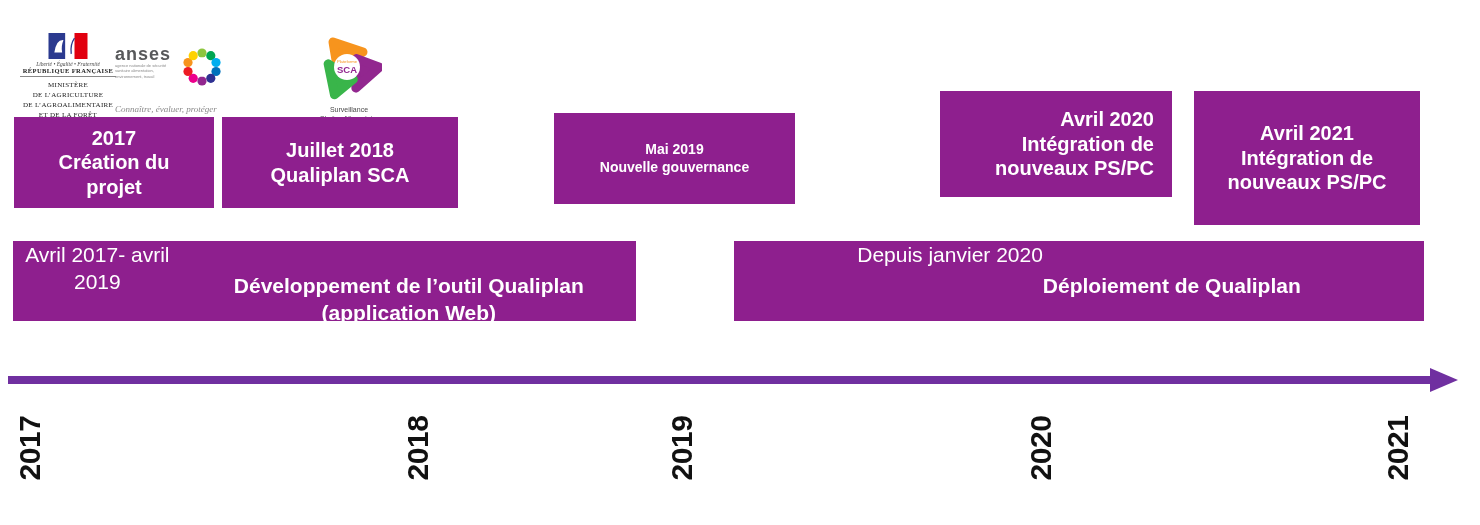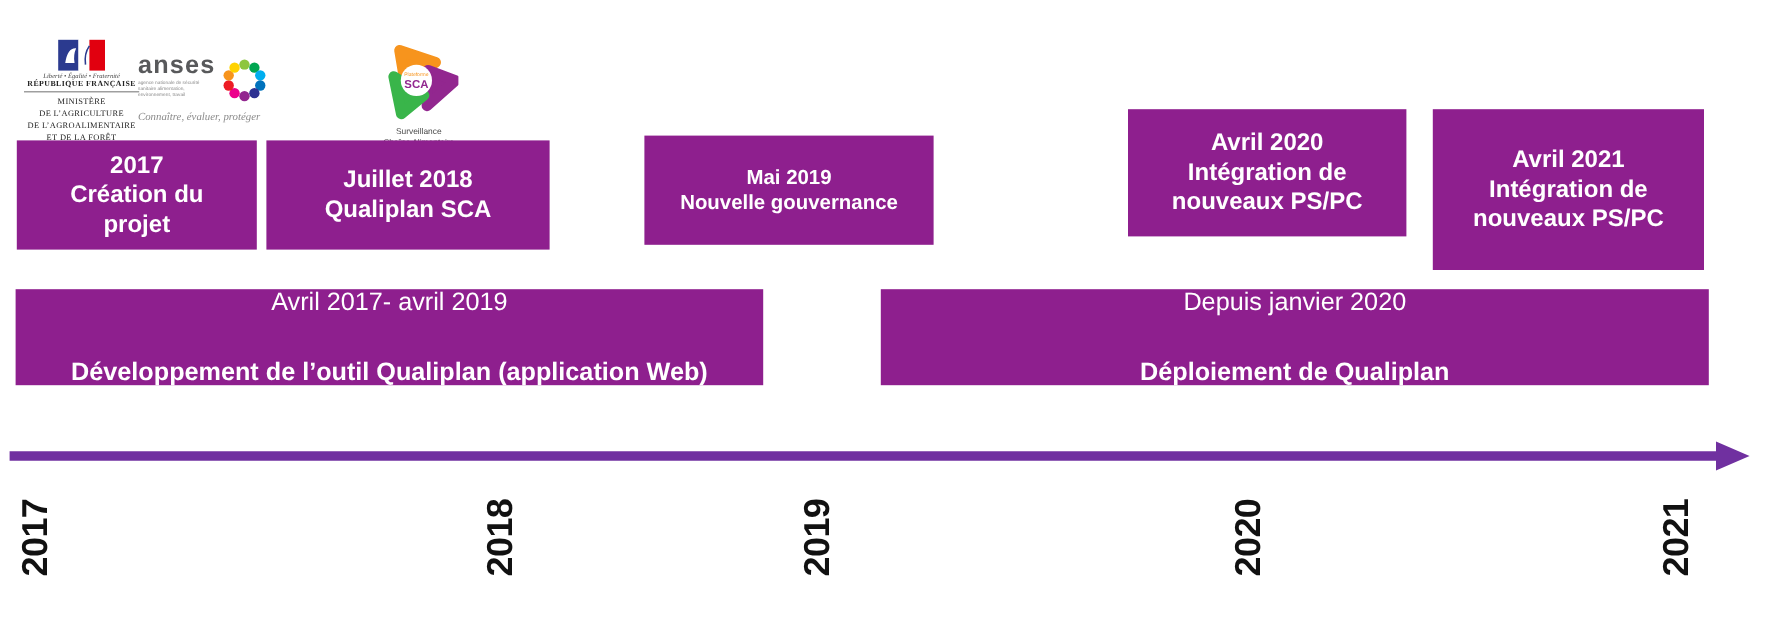--- a/index.html
+++ b/index.html
@@ -14,38 +14,38 @@
 
   
   .logo-ministry{position:absolute;left:20px;top:33px;width:96px;text-align:center;color:#222;}
   .logo-ministry .flag{display:block;margin:0 auto 2px auto;}
   .ministry-motto{font-family:"Liberation Serif",serif;font-style:italic;font-size:5.5px;color:#444;white-space:nowrap;}
   .ministry-republic{font-family:"Liberation Serif",serif;font-weight:700;font-size:6.5px;letter-spacing:.4px;color:#222;white-space:nowrap;border-bottom:1px solid #888;padding-bottom:2px;margin-bottom:3px;}
   .ministry-line{font-family:Liberation Serif, serif;font-size:7px;letter-spacing:.3px;color:#222;line-height:1.45;white-space:nowrap;}
 
   .logo-anses{position:absolute;left:115px;top:46px;width:108px;}
   .anses-row{display:flex;align-items:flex-start;}
-  .anses-name{font-size:21px;font-weight:700;color:#58595B;letter-spacing:1px;line-height:.9;}
+  .anses-name{font-size:18px;font-weight:700;color:#58595B;letter-spacing:1px;line-height:.9;}
   .anses-sub{font-size:4px;color:#8a8a8a;width:62px;line-height:1.3;margin-top:1px;}
-  .anses-tagline{font-family:"Liberation Serif",serif;font-style:italic;font-size:9px;color:#8a8a8a;margin-top:4px;white-space:nowrap;}
+  .anses-tagline{font-family:"Liberation Serif",serif;font-style:italic;font-size:9px;color:#8a8a8a;margin-top:16px;white-space:nowrap;}
 
   .logo-sca{position:absolute;left:301px;top:36px;width:96px;text-align:center;}
   .sca-caption{font-size:7px;color:#4a4a4a;line-height:1.3;margin-top:1px;}
 
   
   .mbox{position:absolute;background:var(--box-purple);color:#fff;display:flex;flex-direction:column;justify-content:center;text-align:center;font-weight:700;line-height:1.22;}
   .mbox .m-date{font-weight:700;}
   #box-1{left:14px;top:117px;width:200px;height:91px;font-size:20px;padding:0 14px;}
   #box-2{left:222px;top:117px;width:236px;height:91px;font-size:20px;padding:0 8px;}
-  #box-3{left:537px;top:113px;width:241px;height:91px;font-size:17px;padding:0 26px;}
-  #box-4{left:940px;top:91px;width:232px;height:106px;font-size:20px;padding:0 18px;}
+  #box-3{left:554px;top:113px;width:241px;height:91px;font-size:14px;padding:0 26px;}
+  #box-4{left:940px;top:91px;width:232px;height:106px;font-size:20px;padding:0 18px;text-align:right;}
   #box-5{left:1194px;top:91px;width:226px;height:134px;font-size:20px;padding:0 16px;}
 
   
-  .pbar{position:absolute;background:var(--box-purple);color:#fff;display:flex;flex-direction:column;justify-content:center;text-align:center;font-size:21px;line-height:1.3;}
+  .pbar{position:absolute;background:var(--box-purple);color:#fff;display:flex;flex-direction:row;justify-content:center;text-align:center;font-size:21px;line-height:1.3;}
   .p-date{font-weight:400;}
   .p-title{font-weight:700;margin-top:31px;}
   #bar-1{left:13px;top:241px;width:623px;height:80px;}
   #bar-2{left:734px;top:241px;width:690px;height:80px;}
 
   
   .axis-arrow{position:absolute;left:6px;top:365px;}
   .year{position:absolute;width:96px;height:40px;top:428px;transform:rotate(-90deg);text-align:center;font-size:30px;font-weight:700;letter-spacing:-.5px;color:var(--year-text);line-height:40px;}
   #year-0{left:-18px;}
   #year-1{left:370px;}

